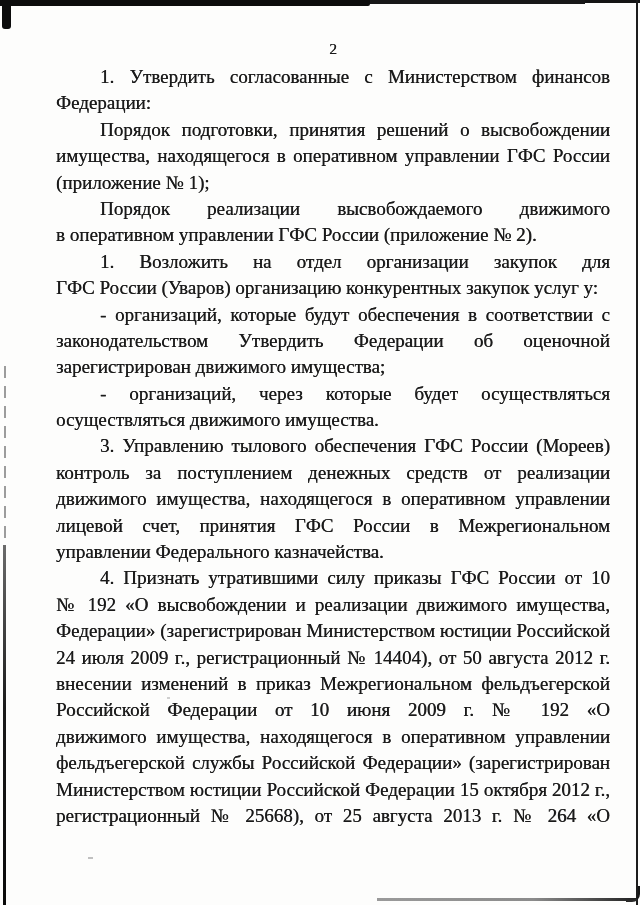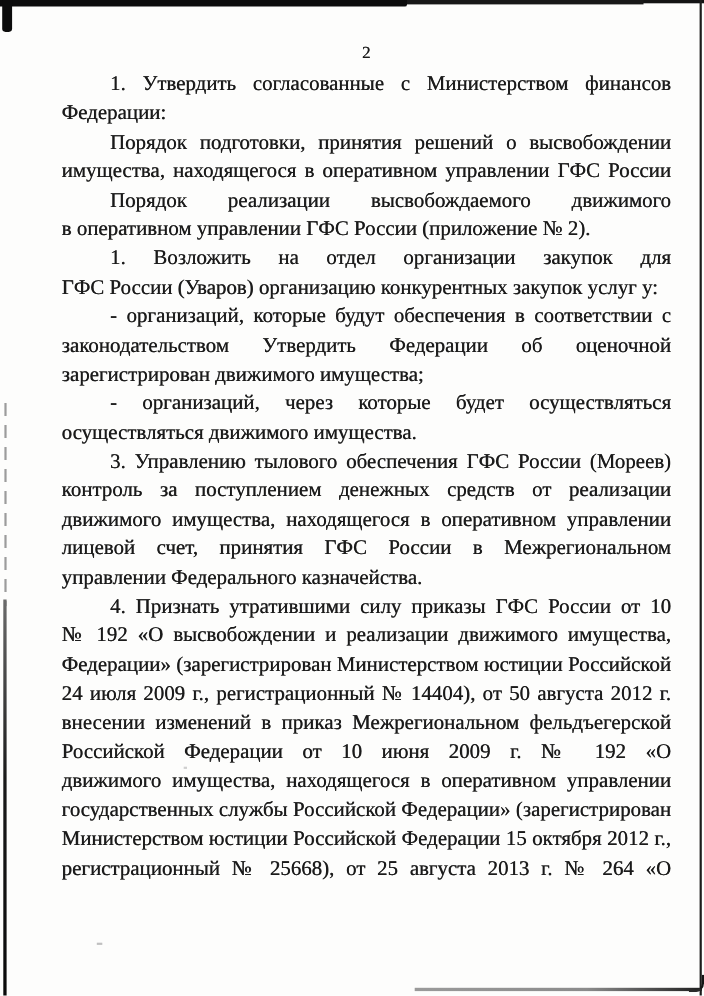--- a/index.html
+++ b/index.html
@@ -125,20 +125,21 @@
   <div class="content">
     <div class="page-number">2</div>
     <div class="paras">
         <div class="para">
           <div class="line first">1. Утвердить согласованные с Министерством финансов Российской</div>
           <div class="line endpara">Федерации:</div>
         </div>
         <div class="para">
           <div class="line first">Порядок подготовки, принятия решений о высвобождении движимого</div>
           <div class="line">имущества, находящегося в оперативном управлении ГФС России</div>
+          <div class="line endpara">(приложение № 1);</div>
         </div>
         <div class="para">
           <div class="line first">Порядок реализации высвобождаемого движимого имущества, находящегося</div>
           <div class="line endpara">в оперативном управлении ГФС России (приложение № 2).</div>
         </div>
         <div class="para">
           <div class="line first">1. Возложить на отдел организации закупок для государственных нужд</div>
           <div class="line endpara">ГФС России (Уваров) организацию конкурентных закупок услуг у:</div>
         </div>
         <div class="para">
@@ -158,20 +159,20 @@
           <div class="line endpara">управлении Федерального казначейства.</div>
         </div>
         <div class="para">
           <div class="line first">4. Признать утратившими силу приказы ГФС России от 10 июня 2009 г.</div>
           <div class="line">№ 192 «О высвобождении и реализации движимого имущества, находящегося в</div>
           <div class="line">Федерации» (зарегистрирован Министерством юстиции Российской Федерации</div>
           <div class="line">24 июля 2009 г., регистрационный № 14404), от 50 августа 2012 г. № 233 «О</div>
           <div class="line">внесении изменений в приказ Межрегиональном фельдъегерской службы</div>
           <div class="line">Российской Федерации от 10 июня 2009 г. № 192 «О высвобождении и реализации</div>
           <div class="line">движимого имущества, находящегося в оперативном управлении Государственной</div>
-          <div class="line">государственных службы Российской Федерации» (зарегистрирован</div>
+          <div class="line">фельдъегерской службы Российской Федерации» (зарегистрирован</div>
           <div class="line">Министерством юстиции Российской Федерации 15 октября 2012 г.,</div>
           <div class="line">регистрационный № 25668), от 25 августа 2013 г. № 264 «О внесении изменений в</div>
         </div>
       </div>
   </div>
 
 </div>
 
 </body></html>

